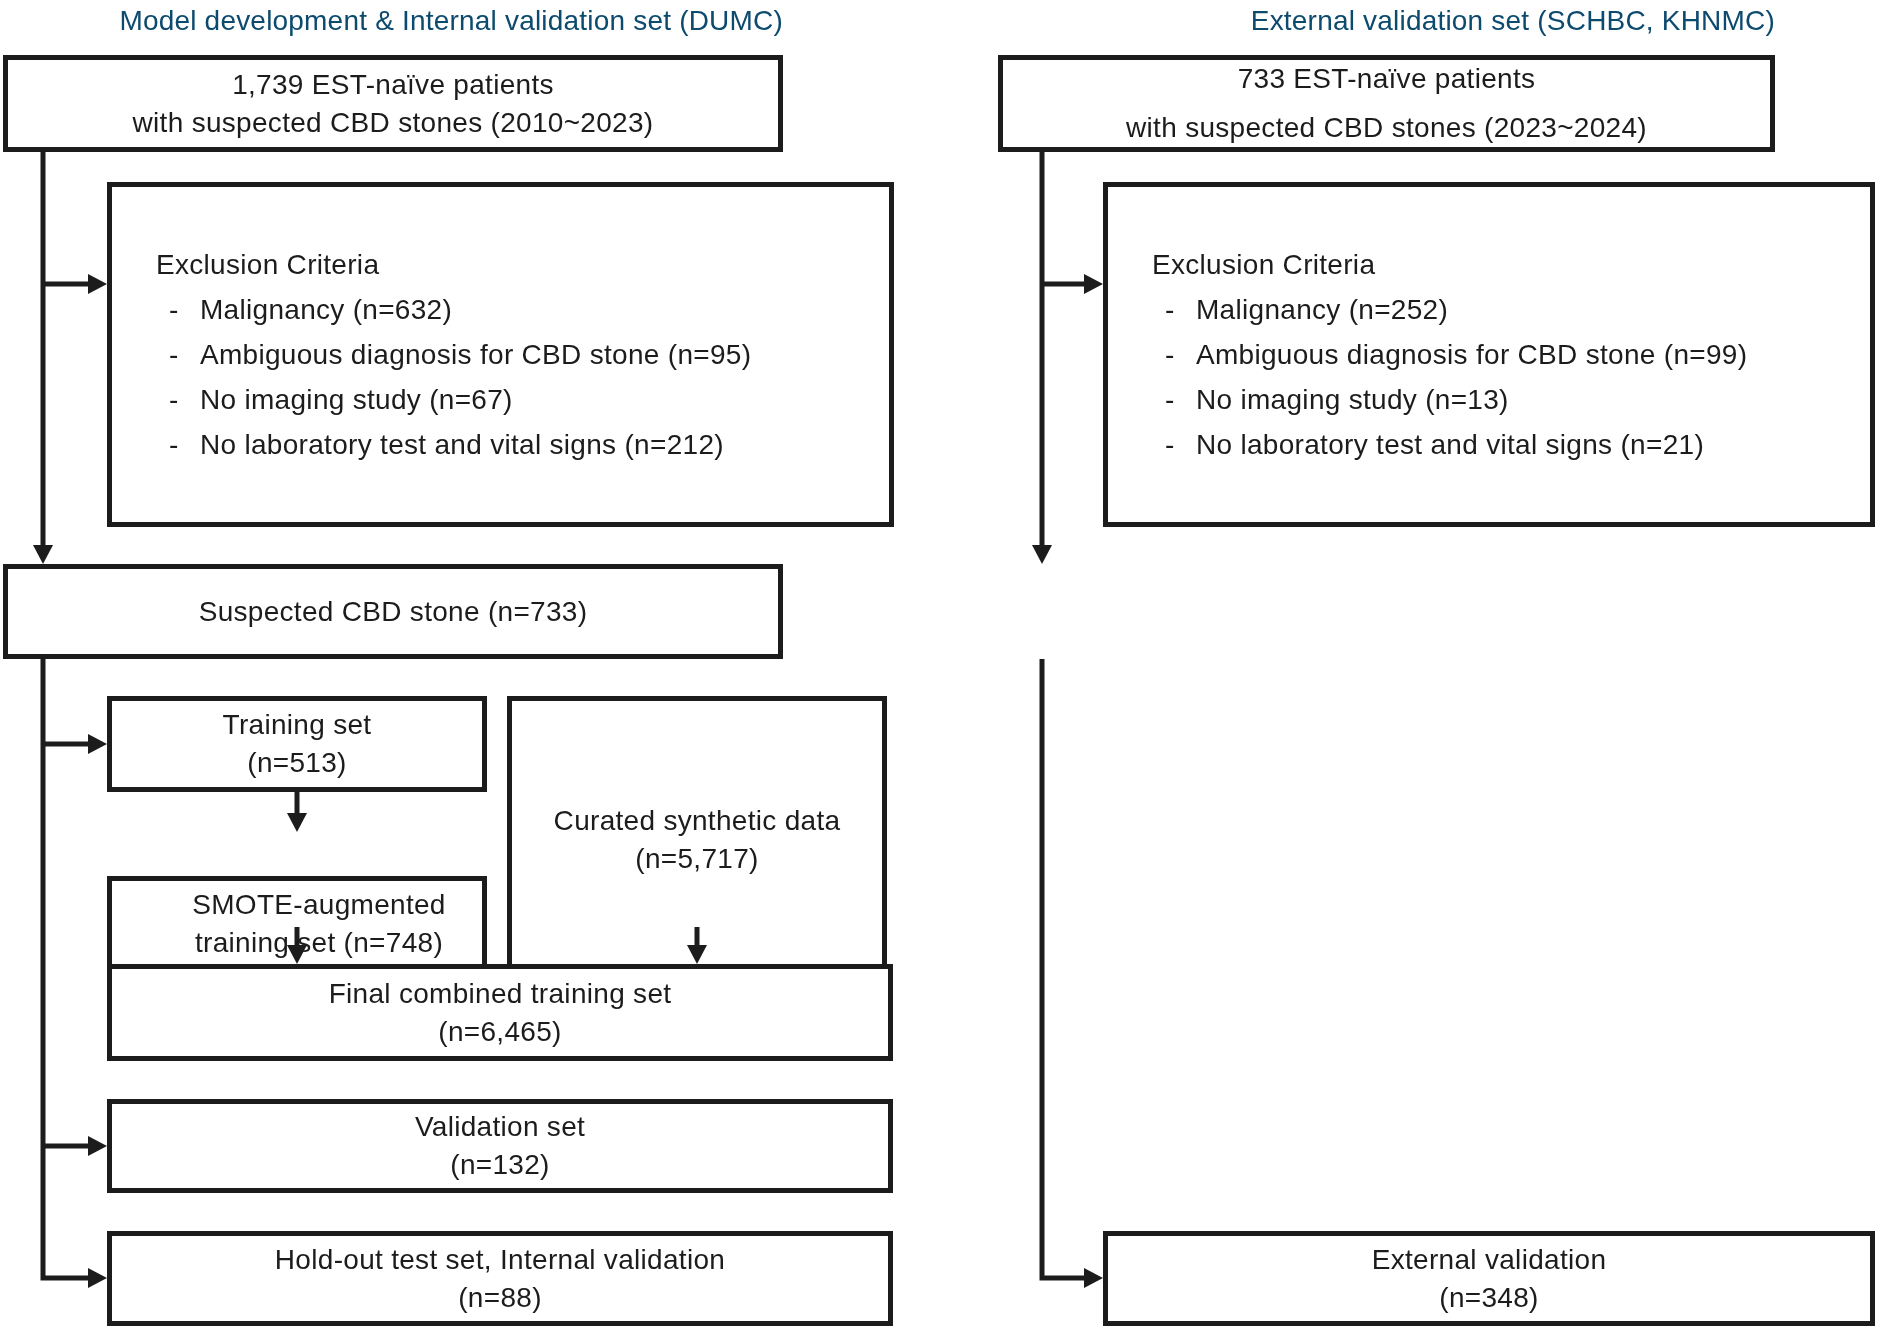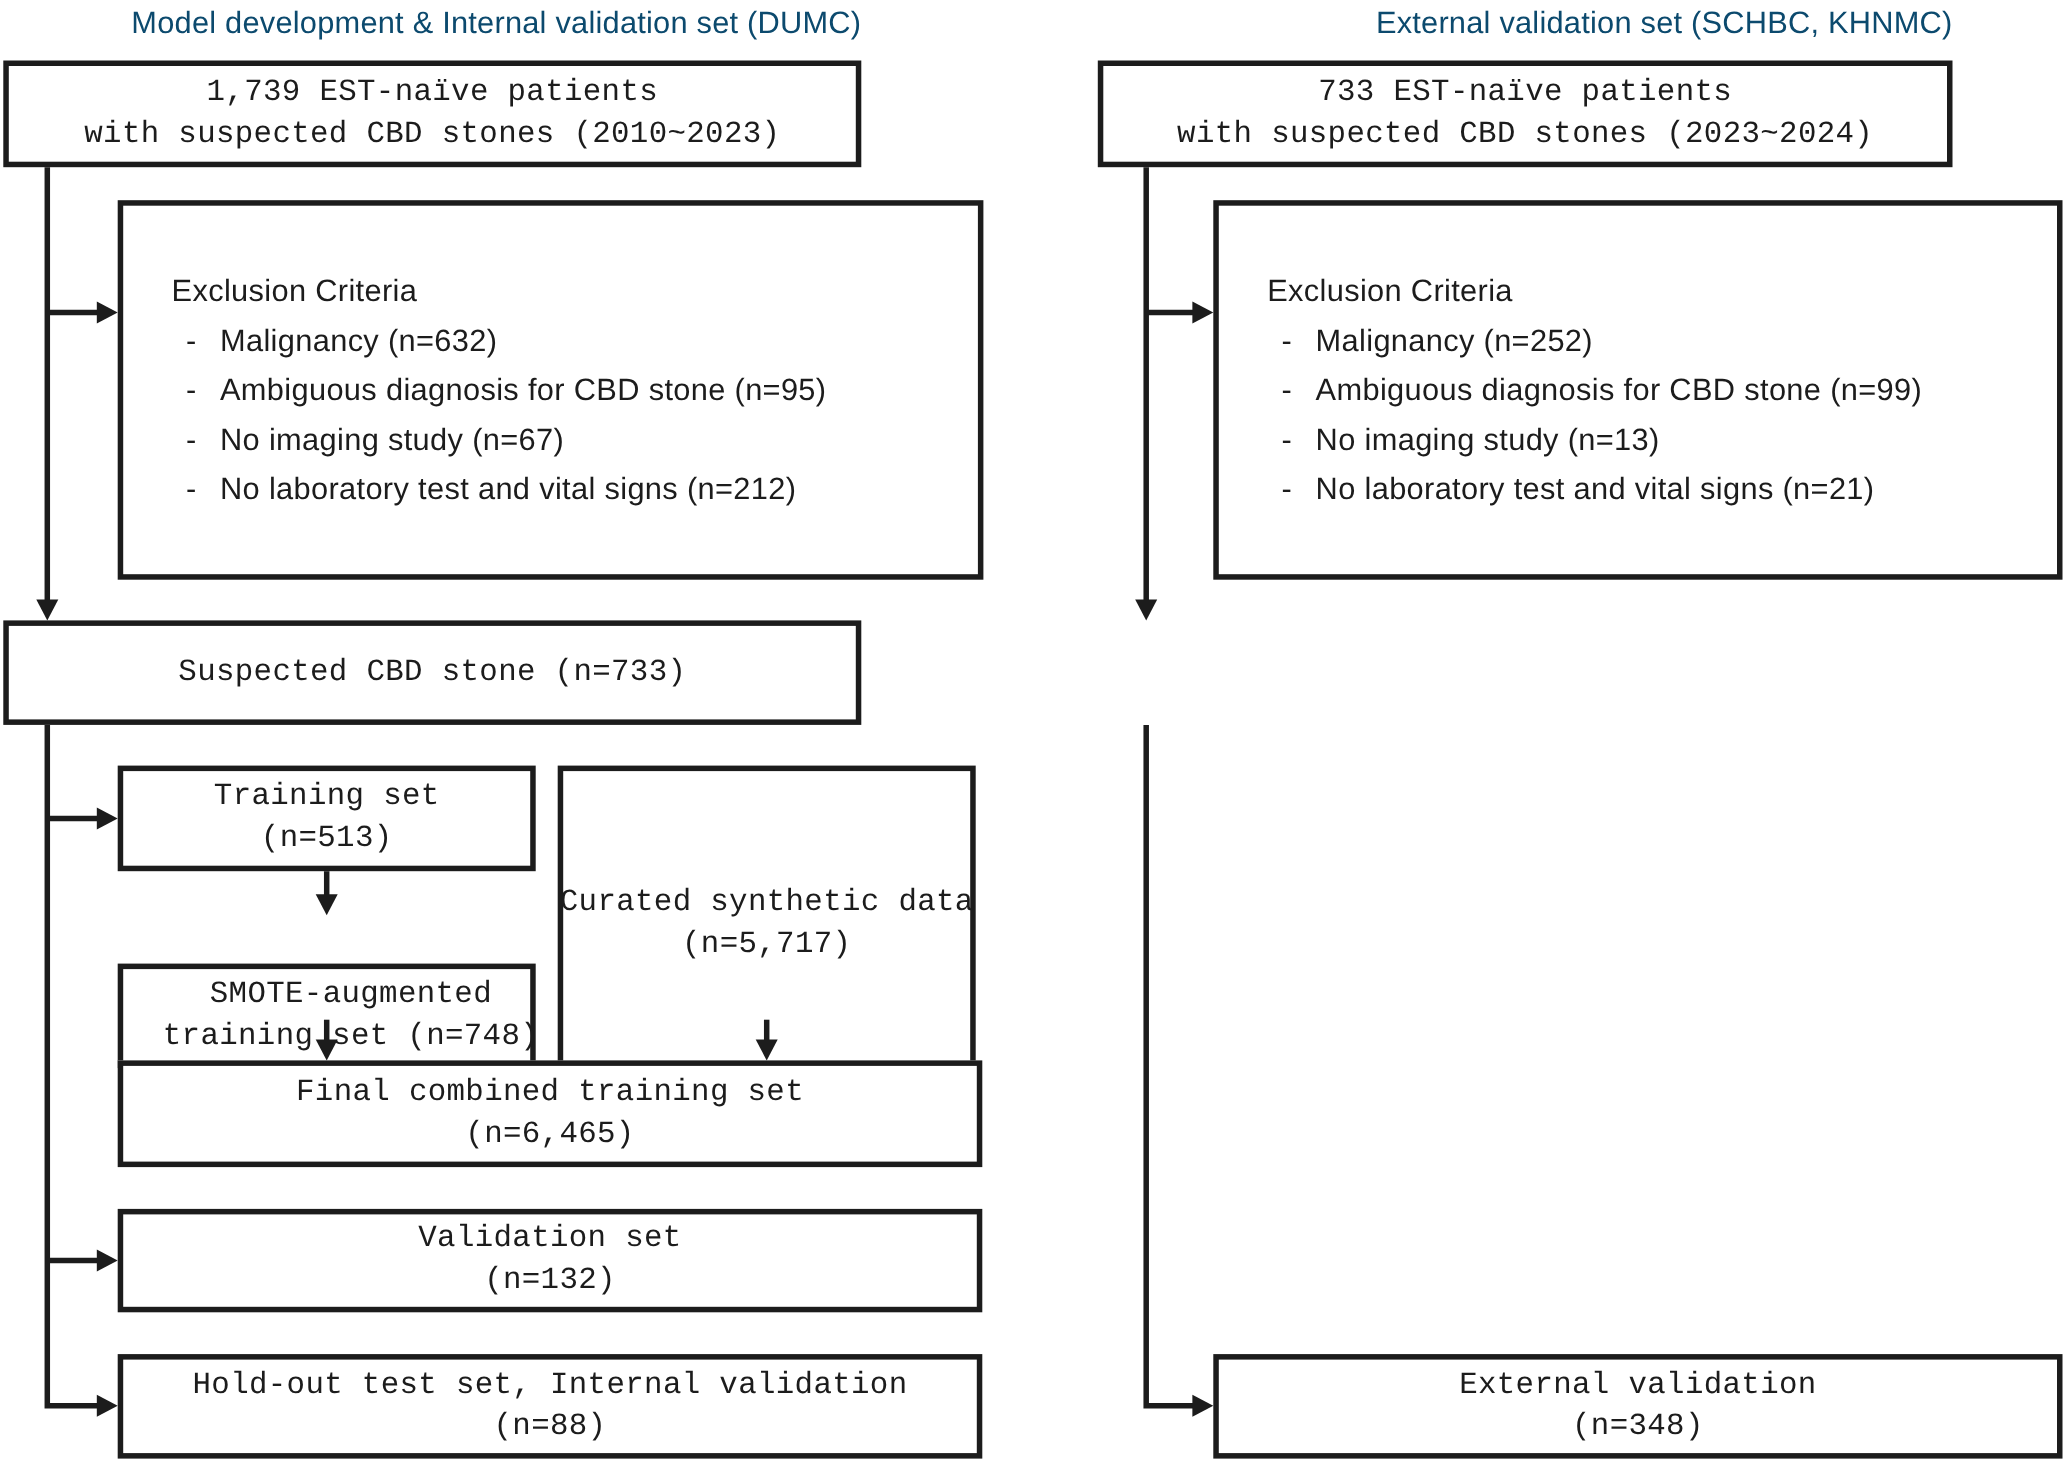--- a/index.html
+++ b/index.html
@@ -35,21 +35,21 @@
     background: #ffffff;
     display: flex;
     flex-direction: column;
     align-items: center;
     justify-content: center;
     text-align: center;
     font-size: 28px;
     line-height: 38px;
     letter-spacing: 0.3px;
   }
-  .box .line { white-space: nowrap; font-family: Liberation Mono, monospace; }
+  .box .line { white-space: nowrap; }
   .box.excl {
     align-items: stretch;
     text-align: left;
     line-height: 45px;
     padding-left: 44px;
     padding-right: 10px;
   }
   .excl-item { display: flex; }
   .excl-item .dash {
     flex: none;
@@ -132,21 +132,21 @@
   <div class="box" style="left:107px; top:1099px; width:786px; height:94px;">
     <div class="line">Validation set</div>
     <div class="line">(n=132)</div>
   </div>
 
   <div class="box" style="left:107px; top:1231px; width:786px; height:95px;">
     <div class="line">Hold-out test set, Internal validation</div>
     <div class="line">(n=88)</div>
   </div>
 
-  <div class="box" style="left:998px; top:55px; width:777px; height:97px;">
+  <div class="box" style="left:998px; top:55px; width:777px; height:97px;justify-content:space-between;">
     <div class="line">733 EST-naïve patients</div>
     <div class="line">with suspected CBD stones (2023~2024)</div>
   </div>
 
   <div class="box excl" style="left:1103px; top:182px; width:772px; height:345px;">
     <div>Exclusion Criteria</div>
     <div class="excl-item">
       <span class="dash">-</span>
       <span>Malignancy (n=252)</span>
     </div>

